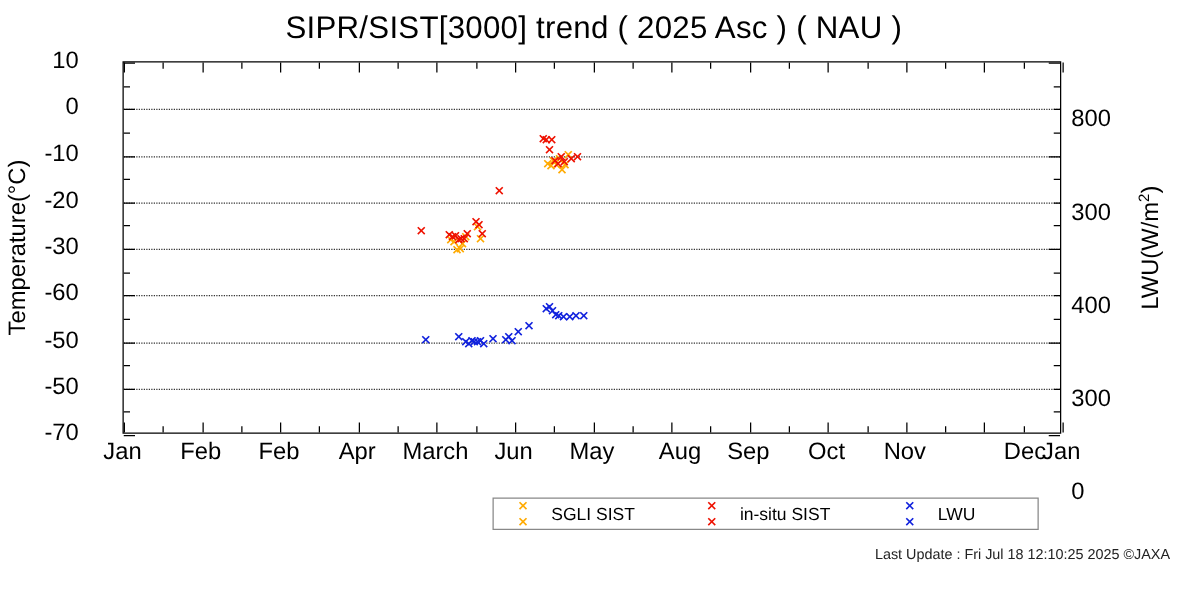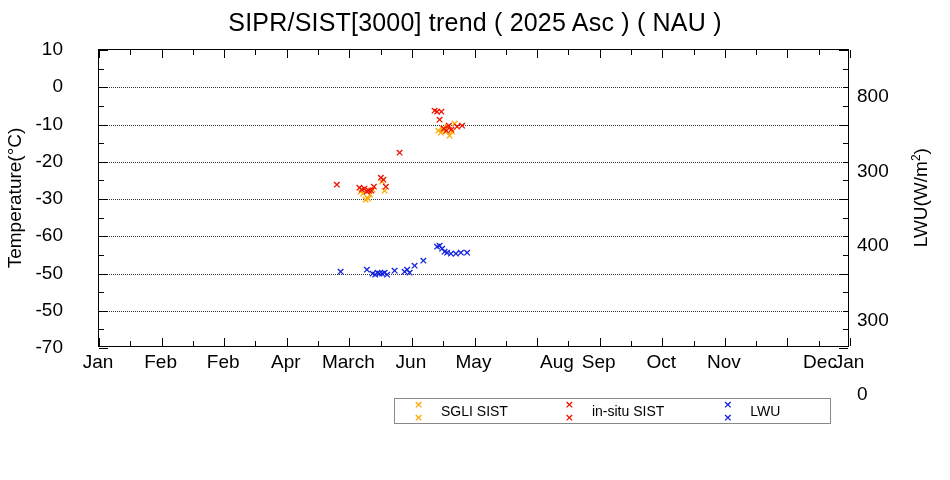--- a/index.html
+++ b/index.html
@@ -125,21 +125,21 @@
       <div class="ytick-label-r" style="top: 337px;">0</div>
     </div>
   <div id="xtl">
       <div class="xtick-label" style="left: 63px;">Jan</div>
       <div class="xtick-label" style="left: 125.583px;">Feb</div>
       <div class="xtick-label" style="left: 188.167px;">Feb</div>
       <div class="xtick-label" style="left: 250.75px;">Apr</div>
       <div class="xtick-label" style="left: 313.333px;">March</div>
       <div class="xtick-label" style="left: 375.917px;">Jun</div>
       <div class="xtick-label" style="left: 438.5px;">May</div>
-      <div class="xtick-label" style="left: 522px;">Aug</div>
+      <div class="xtick-label" style="left: 509px;">Aug</div>
       <div class="xtick-label" style="left: 563.667px;">Sep</div>
       <div class="xtick-label" style="left: 626.25px;">Oct</div>
       <div class="xtick-label" style="left: 688.833px;">Nov</div>
       <div class="xtick-label" style="left: 785px;">Dec</div>
       <div class="xtick-label" style="left: 814px;">Jan</div>
     </div>
 
   <div class="plot" id="plot">
       <div class="grid-line" style="top: 37.25px;"></div>
       <div class="grid-line" style="top: 74.5px;"></div>
@@ -304,13 +304,14 @@
     <div class="legend-item lg2">
       <span class="legend-syms" style="color:#ee1100">× ×</span>
       <span class="legend-text">in-situ SIST</span>
     </div>
     <div class="legend-item lg3">
       <span class="legend-syms" style="color:#1122dd">× ×</span>
       <span class="legend-text">LWU</span>
     </div>
   </div>
 
+  <div class="footer">Last Update : Fri Jul 18 12:10:25 2025  ©JAXA</div>
 </div>
 
 </body></html>

